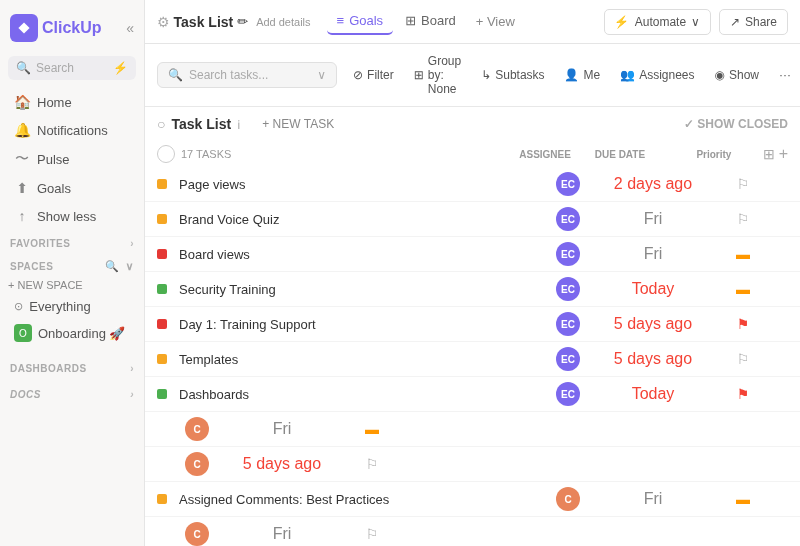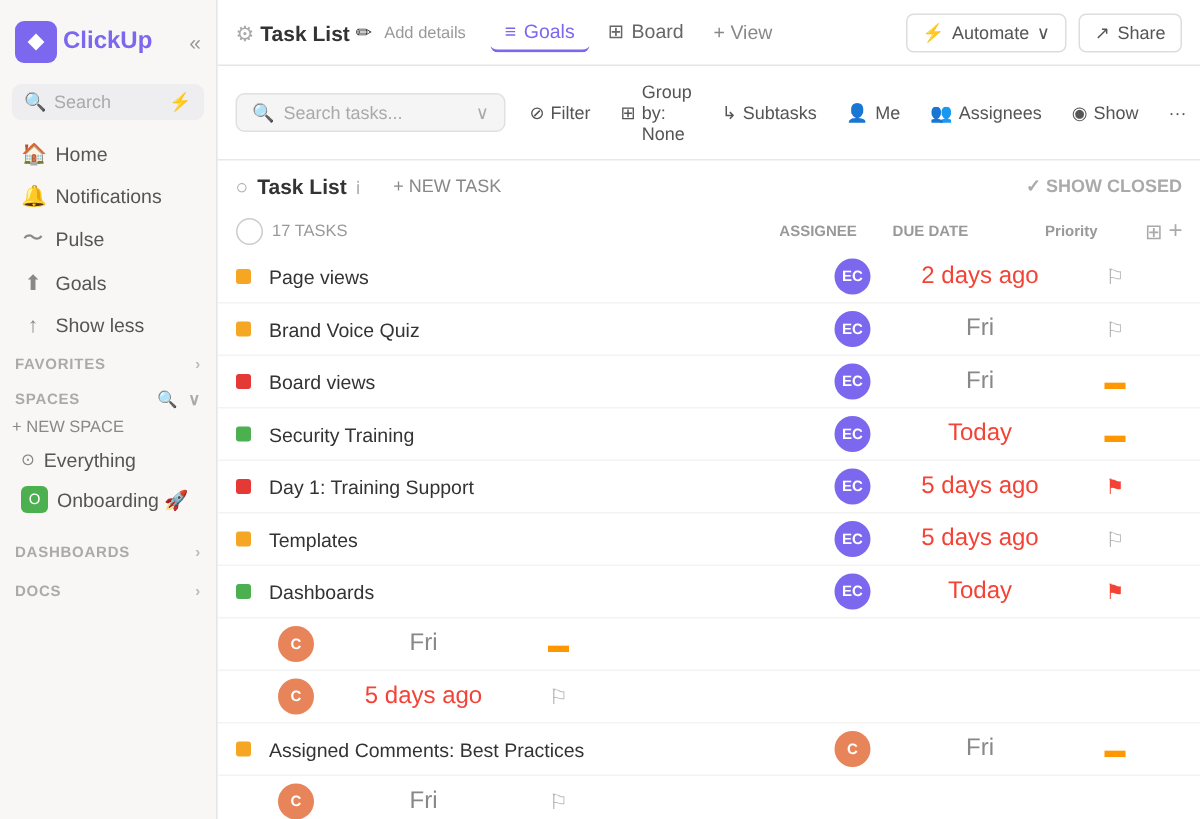--- a/index.html
+++ b/index.html
@@ -158,21 +158,21 @@
         <span style="color:white;font-size:10px;">O</span>
       </div>
       <span>Onboarding 🚀</span>
     </div>
 
     <div class="sidebar-section-header" style="margin-top:8px;">
       <span>DASHBOARDS</span>
       <span class="arrow">›</span>
     </div>
 
-    <div class="sidebar-section-header" style="margin-top:4px;">
+    <div class="sidebar-section-header" style="margin-top:4px;font-style:italic;">
       <span>DOCS</span>
       <span class="arrow">›</span>
     </div>
   </div>
 
   <div class="main">
 
     <div class="header">
       <div style="display:flex;align-items:center;gap:4px;">
         <span style="color:#aaa;font-size:14px;">⚙</span>

